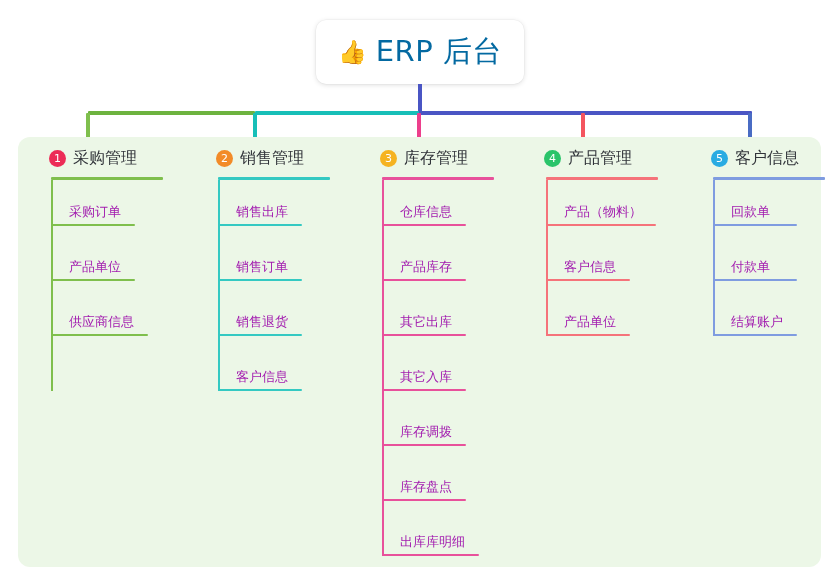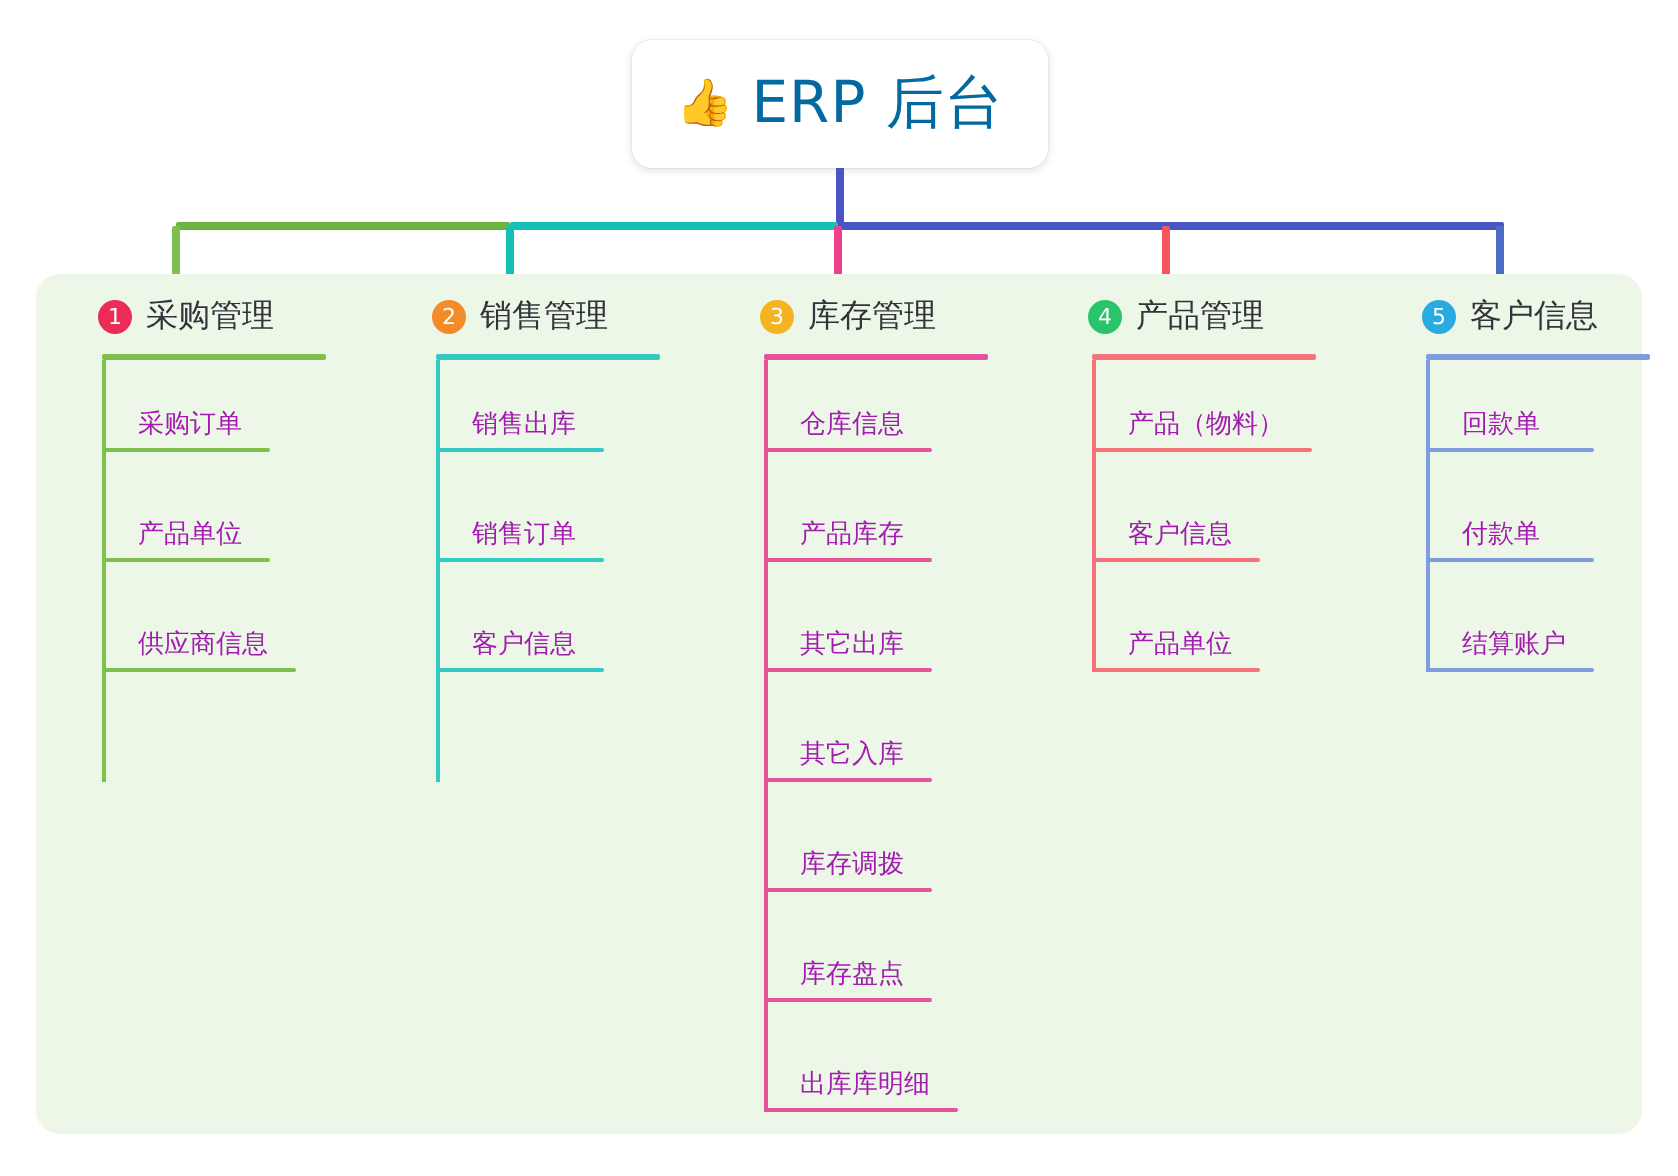--- a/index.html
+++ b/index.html
@@ -116,20 +116,24 @@
           <div class="spine" style="background: rgb(52, 201, 194); height: 211px;"></div>
           <div class="item">
             <span class="item-label">销售出库</span>
             <div class="item-rule" style="width: 84px; background: rgb(52, 201, 194);"></div>
           </div>
           <div class="item">
             <span class="item-label">销售订单</span>
             <div class="item-rule" style="width: 84px; background: rgb(52, 201, 194);"></div>
           </div>
           <div class="item">
+            <span class="item-label">销售退货</span>
+            <div class="item-rule" style="width: 84px; background: rgb(52, 201, 194);"></div>
+          </div>
+          <div class="item">
             <span class="item-label">客户信息</span>
             <div class="item-rule" style="width: 84px; background: rgb(52, 201, 194);"></div>
           </div>
         </div>
       </div>
       <div class="col" style="left: 364px;">
         <div class="col-head">
           <span class="badge" style="background: rgb(245, 179, 33);">3</span>
           <span class="col-title">库存管理</span>
         </div>

